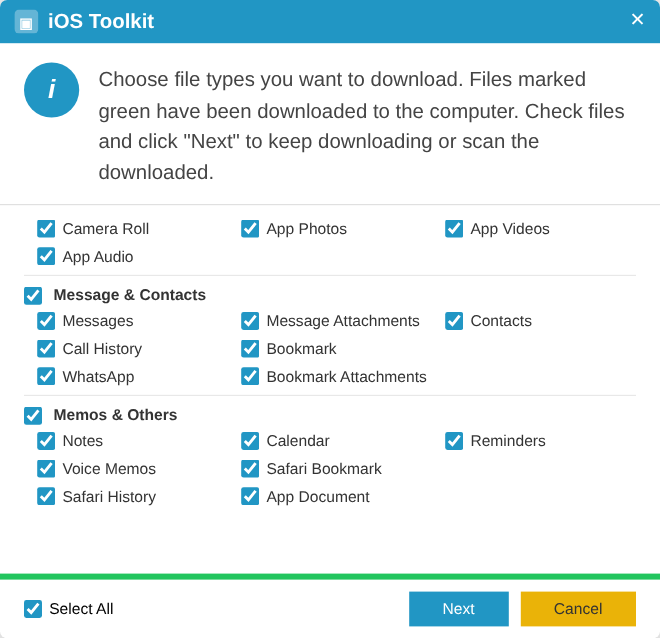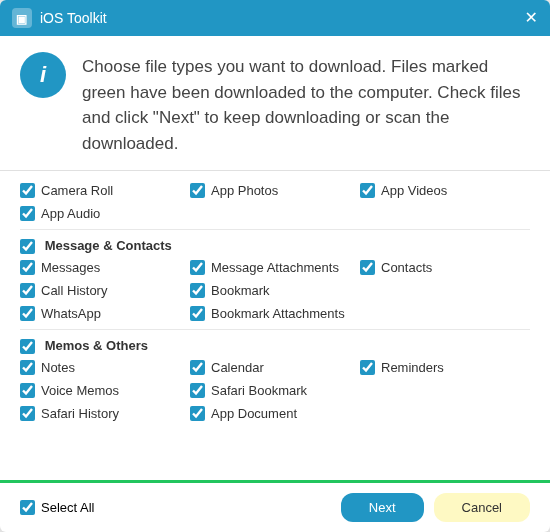--- a/index.html
+++ b/index.html
@@ -31,22 +31,22 @@
       padding: 0 12px;
       flex-shrink: 0;
     }
     .title-bar-icon {
       width: 20px;
       height: 20px;
       margin-right: 8px;
     }
     .title-bar-title {
       color: #fff;
-      font-size: 14px;
-      font-weight: 400;
+      font-size: 17px;
+      font-weight: 700;
       flex: 1;
     }
     .title-bar-close {
       color: #fff;
       font-size: 16px;
       cursor: pointer;
       line-height: 1;
     }
     .info-bar {
       display: flex;
@@ -93,70 +93,71 @@
       gap: 4px 0;
       margin-bottom: 4px;
     }
     .checkbox-item {
       display: flex;
       align-items: center;
       gap: 6px;
       padding: 2px 0;
       color: #333;
       font-size: 13px;
+      margin-left: 11px;
     }
     .checkbox-item input[type=checkbox] {
       width: 15px;
       height: 15px;
       accent-color: #2196c4;
       cursor: pointer;
       flex-shrink: 0;
     }
     .section-divider {
       border: none;
       border-top: 1px solid #e8e8e8;
       margin: 6px 0;
     }
     .footer {
       display: flex;
       align-items: center;
       padding: 10px 20px;
-      border-top: 3px solid #22c55e;
+      border-top: 5px solid #22c55e;
       flex-shrink: 0;
     }
     .select-all-area {
       display: flex;
       align-items: center;
       gap: 6px;
       flex: 1;
     }
     .select-all-area input[type=checkbox] {
       width: 15px;
       height: 15px;
       accent-color: #2196c4;
       cursor: pointer;
     }
     .footer-buttons {
       display: flex;
       gap: 10px;
     }
     .btn {
       padding: 7px 28px;
-      border-radius: 12px;
+      border-radius: 0;
       border: none;
       font-size: 13px;
       cursor: pointer;
       font-weight: 500;
     }
     .btn-next {
       background: #2196c4;
       color: #fff;
     }
     .btn-cancel {
-      background: #fef9c3;
+      background: #eab308;
       color: #333;
     }
   </style>
 </head>
 <body>
 
 <div class="window">
 
   <div class="title-bar">
     <div class="title-bar-icon">

